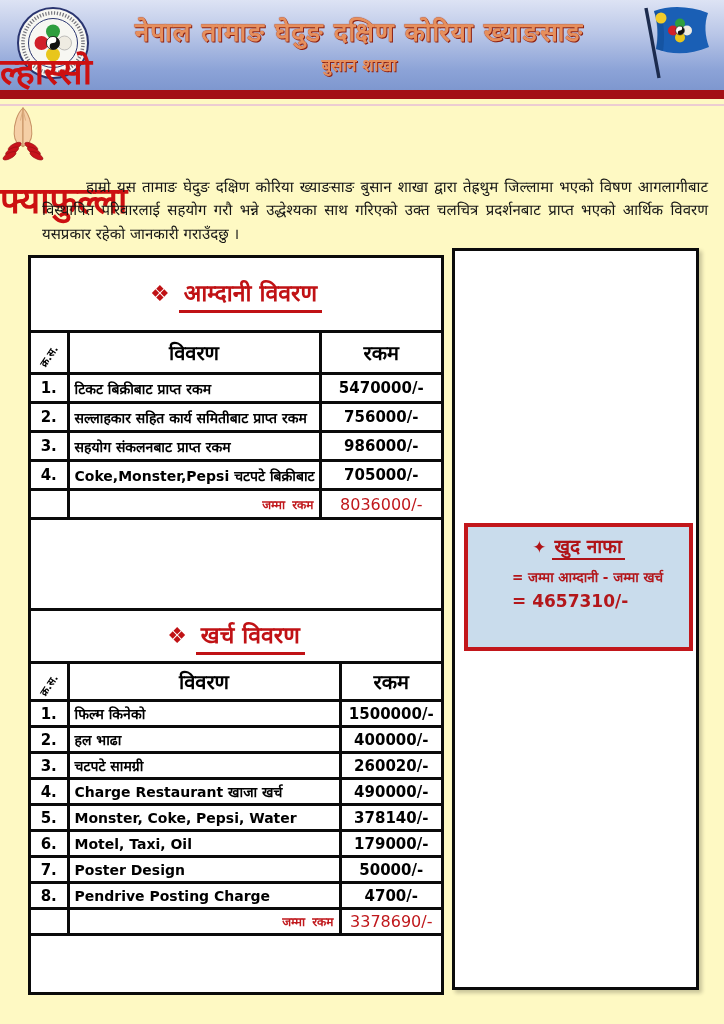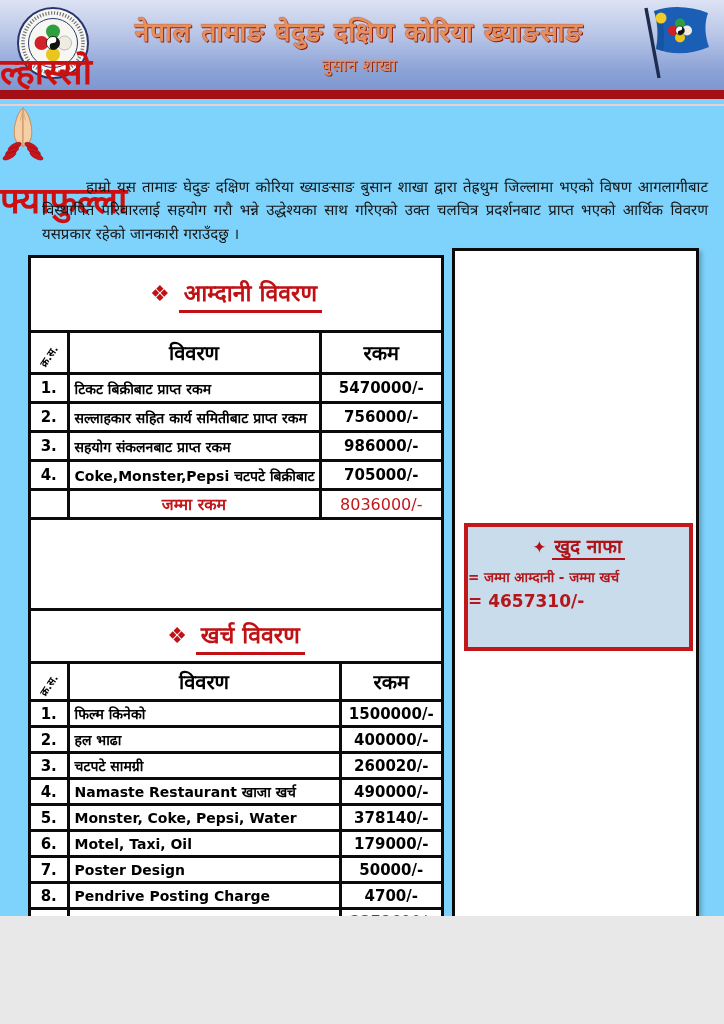--- a/index.html
+++ b/index.html
@@ -1,35 +1,35 @@
 <!DOCTYPE html>
 <html><head>
 <meta charset="utf-8">
 <style>
   html,body { margin:0; padding:0; background:#e8e8e8; }
   .page {
-    position:relative; width:724px; height:916px; margin:0 auto;
-    background:#7dd3fc; overflow:hidden;
+    position:relative; width:724px; height:1024px; margin:0 auto;
+    background:#fef9c3; overflow:hidden;
     font-family:"DejaVu Sans", sans-serif;
   }
 
   
   .header {
     position:absolute; top:0; left:0; width:724px; height:90px;
     background:linear-gradient(180deg,#dde3f4 0%, #b9c6e7 38%, #8ca3d7 78%, #7e97cf 100%);
     display:flex; align-items:center;
   }
   .logo-wrap { margin-left:16px; flex:0 0 auto; }
   .header-center { flex:1; text-align:center; padding-bottom:2px; }
   .org-name {
     font-size:26px; font-weight:bold; color:#e68f5d; letter-spacing:1px;
     text-shadow:1px 1px 0 #8d2013, 0 0 1px #8d2013;
   }
   .branch-name {
-    font-size:17px; font-weight:normal; color:#e68f5d; margin-top:4px;
+    font-size:17px; font-weight:bold; color:#e68f5d; margin-top:4px;
     text-shadow:1px 1px 0 #8d2013;
   }
   .flag-wrap { margin-right:10px; flex:0 0 auto; }
 
   .red-bar  { position:absolute; top:90px;  left:0; width:724px; height:9px; background:#a30f15; }
   .thin-line{ position:absolute; top:104px; left:0; width:724px; height:2px; background:#eccdd2; }
 
   
   .doc-title {
     position:absolute; top:106px; left:0; width:724px; height:58px;
@@ -73,38 +73,38 @@
   .income-table thead tr { height:42px; }
   .income-table tbody tr { height:29px; }
   .expense-table thead tr { height:38px; }
   .expense-table tbody tr { height:26px; }
 
   .sn-head { padding:0; }
   .rot { display:inline-block; transform:rotate(-56deg); font-size:10.5px; font-weight:bold; white-space:nowrap; }
   .sn-cell  { text-align:center; font-weight:bold; font-size:15px; }
   .desc-cell{ text-align:left; font-weight:bold; font-size:14px; padding-left:10px; white-space:nowrap; }
   .amt-cell { text-align:center; font-weight:bold; font-size:15px; }
-  .total-label { color:#c0181c; font-weight:bold; font-size:16px; text-align:center; }
+  .total-label { color:#c0181c; font-weight:bold; font-size:12px; text-align:right;font-family:Liberation Mono, monospace; }
   .total-amt   { color:#c0181c; font-weight:normal; font-size:16px; text-align:center; }
 
   .spacer-box { height:88px; border-bottom:3px solid #0b0b0b; }
 
   
   .net-box {
     position:absolute; left:9px; top:272px; width:229px; height:128px;
     background:#c9dcec; border:4px solid #c2171b; box-sizing:border-box;
     padding-top:6px;
   }
   .net-title { text-align:center; margin-bottom:9px; }
   .net-title .star { color:#b01317; font-size:17px; font-weight:bold; }
   .net-title .ntext {
     color:#b01317; font-size:19px; font-weight:bold;
     border-bottom:2.5px solid #b01317; padding:0 3px 1px;
   }
-  .net-line { color:#b3171b; font-weight:bold; white-space:nowrap; }
+  .net-line { color:#b3171b; font-weight:bold; white-space:nowrap;margin-left:44px; }
   .net-line.formula { font-size:13.5px; margin-bottom:4px; }
   .net-line.nums    { font-size:17px; line-height:1.35; }
 </style>
 </head>
 <body>
 
 <div class="page">
 
   <div class="header">
     <div class="logo-wrap">
@@ -249,21 +249,21 @@
           <td class="desc-cell">हल भाढा</td>
           <td class="amt-cell">400000/-</td>
         </tr>
         <tr>
           <td class="sn-cell">3.</td>
           <td class="desc-cell">चटपटे सामग्री</td>
           <td class="amt-cell">260020/-</td>
         </tr>
         <tr>
           <td class="sn-cell">4.</td>
-          <td class="desc-cell">Namaste Restaurant खाजा खर्च</td>
+          <td class="desc-cell">Charge Restaurant खाजा खर्च</td>
           <td class="amt-cell">490000/-</td>
         </tr>
         <tr>
           <td class="sn-cell">5.</td>
           <td class="desc-cell">Monster, Coke, Pepsi, Water</td>
           <td class="amt-cell">378140/-</td>
         </tr>
         <tr>
           <td class="sn-cell">6.</td>
           <td class="desc-cell">Motel, Taxi, Oil</td>

